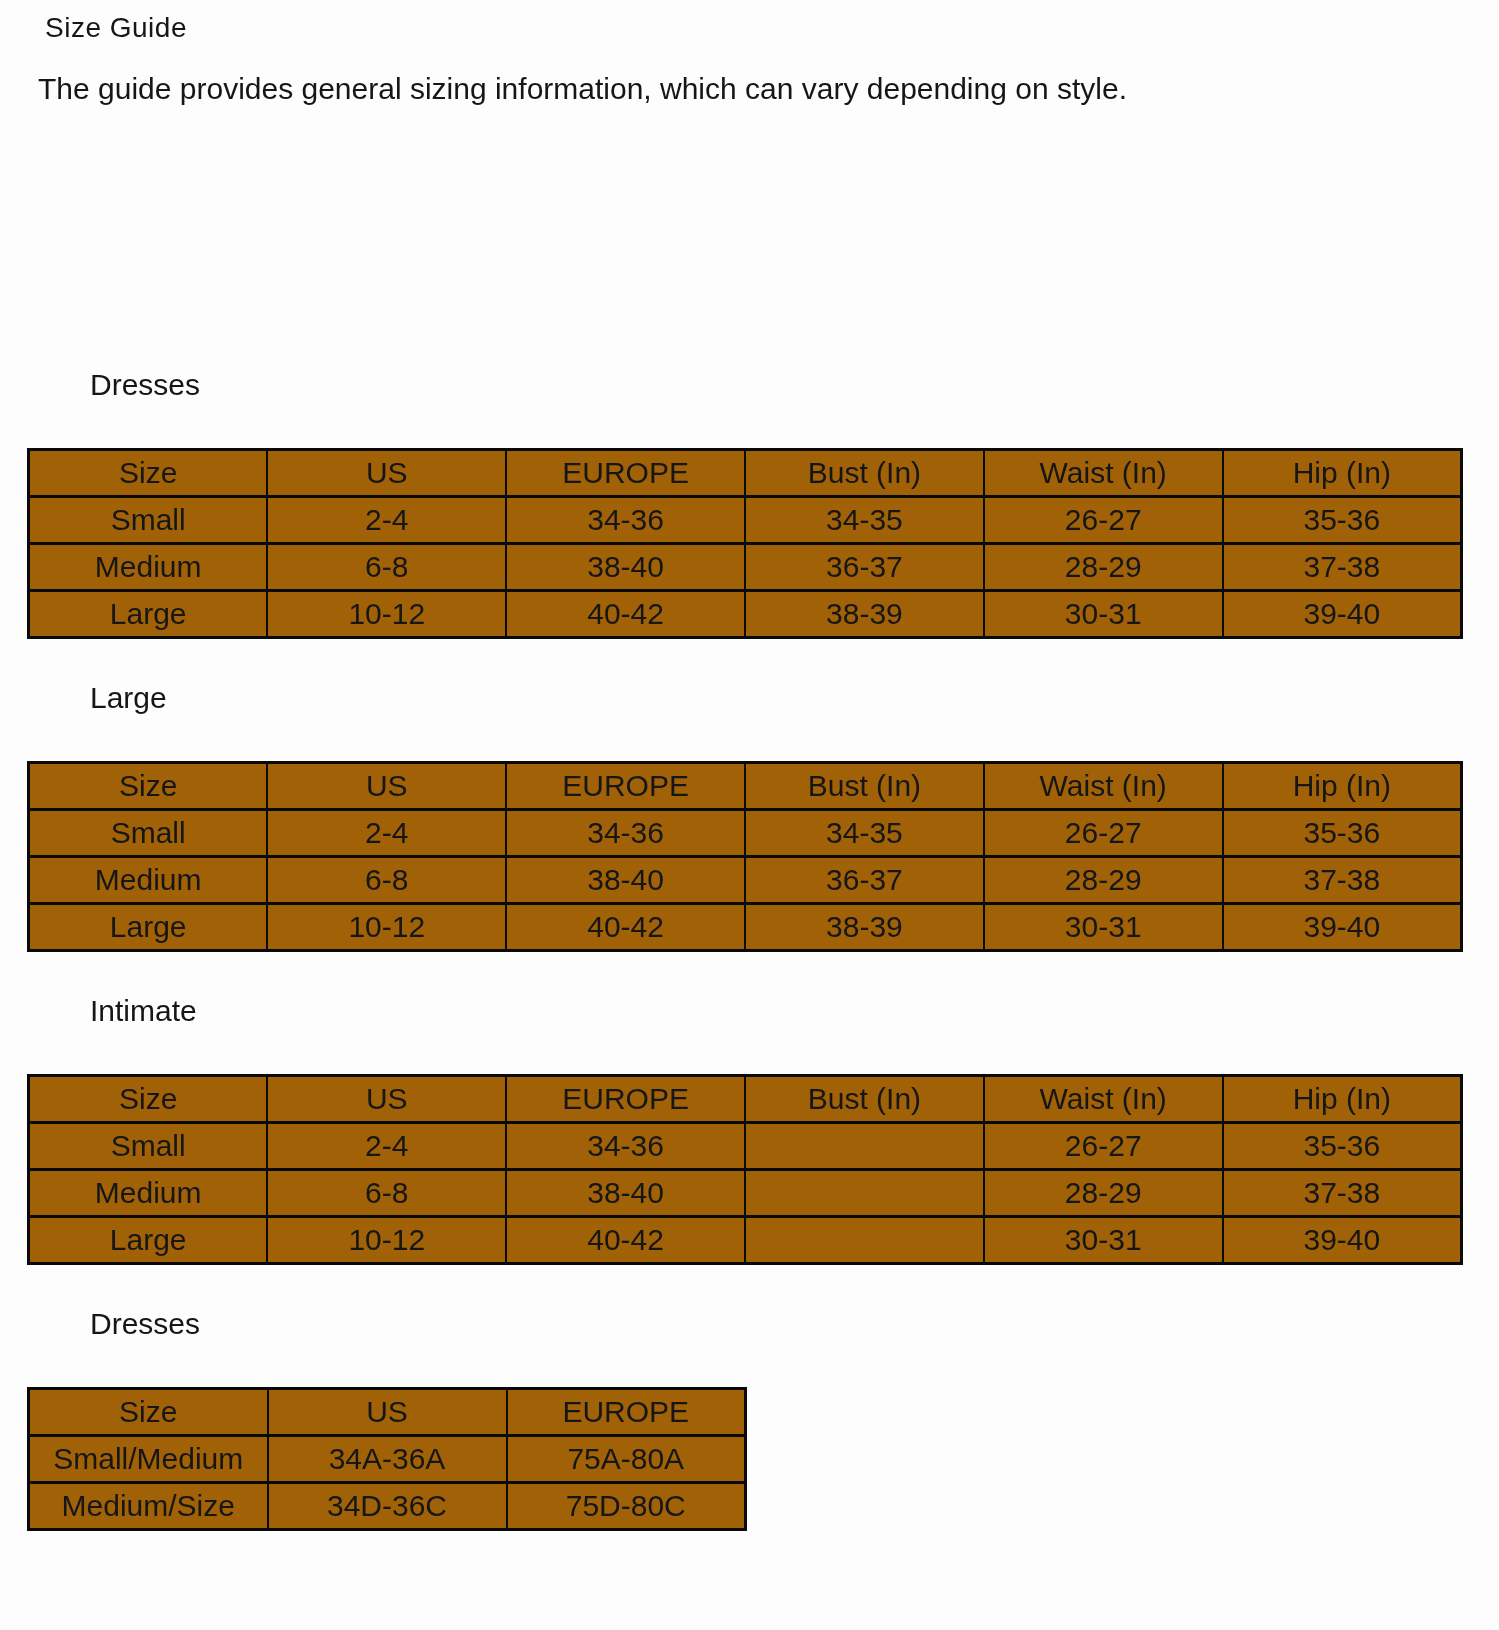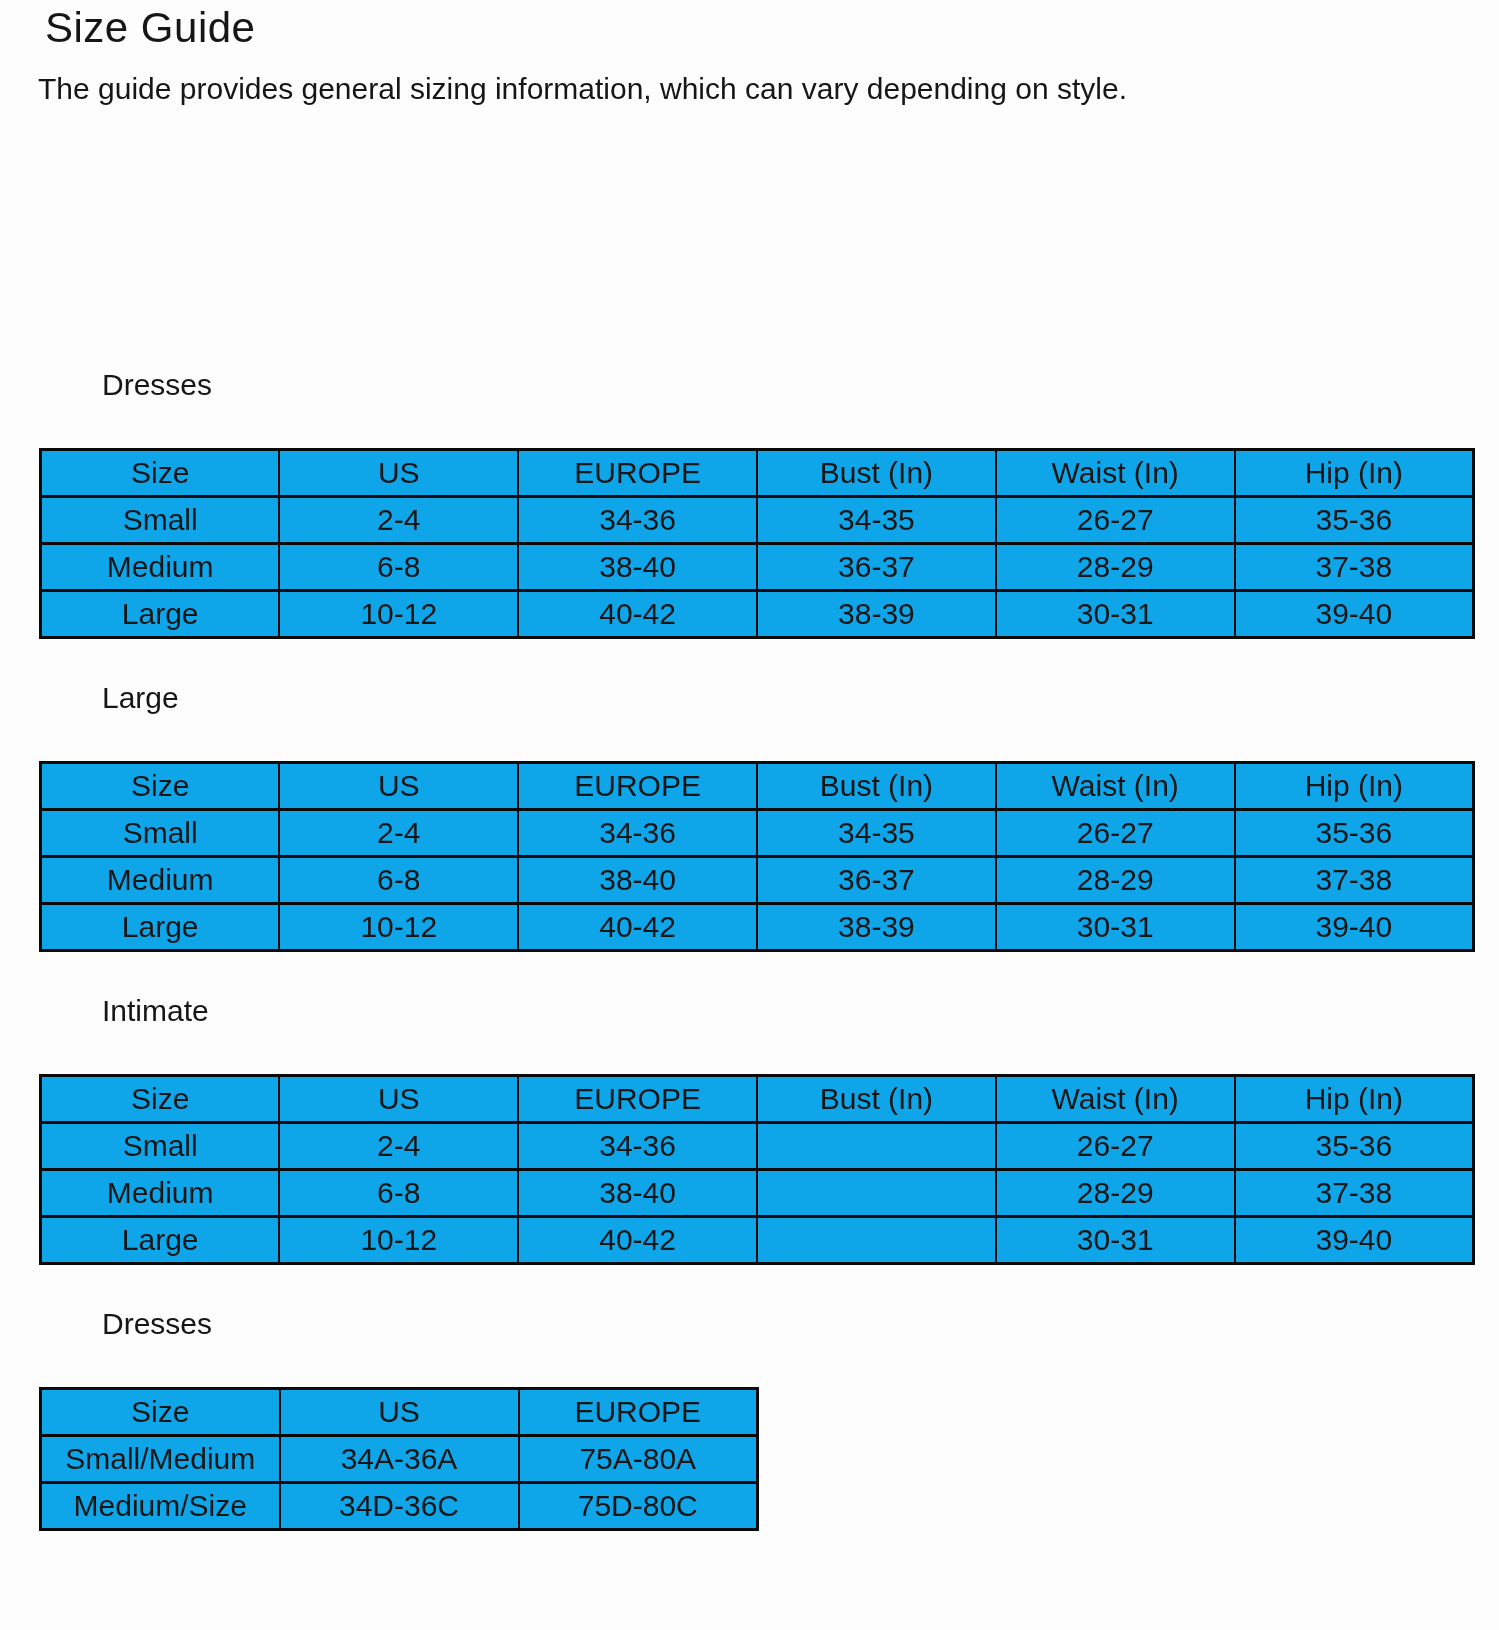--- a/index.html
+++ b/index.html
@@ -12,48 +12,48 @@
     font-family: "Liberation Sans", "DejaVu Sans", sans-serif;
     color: #161616;
   }
   .page {
     position: relative;
     width: 1499px;
     height: 1630px;
   }
   .page-title {
     margin: 6px 0 0 45px;
-    font-size: 42px;
+    font-size: 28px;
     line-height: 44px;
     font-weight: 400;
     letter-spacing: 0.5px;
   }
   .page-subtitle {
     margin: 20px 16px 0 38px;
     font-size: 30px;
     line-height: 38px;
     font-weight: 400;
   }
   .sections {
-    margin: 12px;
+    margin: 0;
   }
   .size-section .section-label {
     margin: 44px 0 0 90px;
     font-size: 30px;
     line-height: 30px;
     font-weight: 400;
   }
   .size-section:first-child .section-label {
     margin-top: 262px;
   }
   table.size-table {
     border-collapse: collapse;
     table-layout: fixed;
     margin: 48px 0 0 27px;
-    background: #0ea5e9;
+    background: #a16207;
     border: 3px solid #0a0a0a;
   }
   table.size-table.cols-6 { width: 1436px; }
   table.size-table.cols-3 { width: 720px; }
   table.size-table th,
   table.size-table td {
     border: 2px solid #0a0a0a;
     border-top-width: 3px;
     border-bottom-width: 3px;
     height: 44px;

